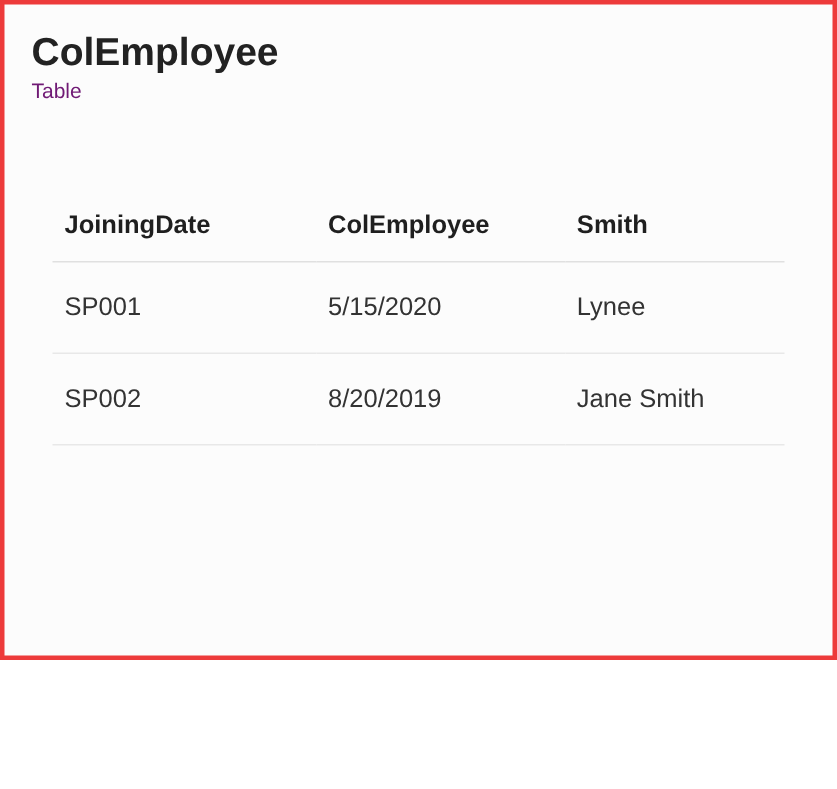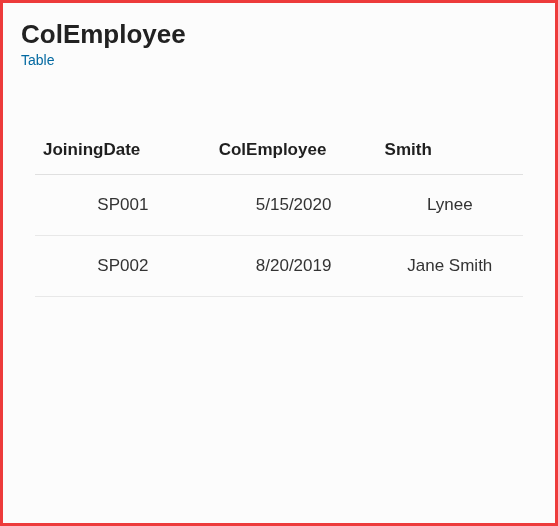--- a/index.html
+++ b/index.html
@@ -4,35 +4,35 @@
   <style>
     body {
       margin: 0;
       padding: 0;
       font-family: "Segoe UI", -apple-system, BlinkMacSystemFont, sans-serif;
       background: #ffffff;
     }
     .frame {
       box-sizing: border-box;
       width: 558px;
-      height: 526px;
+      height: 440px;
       border: 3px solid #ed3b3b;
       background: #fcfcfc;
       padding: 8px 18px 18px 18px;
     }
     .title {
       font-size: 26px;
       font-weight: 600;
       color: #222222;
       margin: 8px 0 0 0;
       line-height: 1.2;
     }
     .subtitle {
       font-size: 14px;
-      color: #0369a1;
+      color: #701a75;
       margin: 2px 0 0 0;
     }
     .table-wrap {
       margin-top: 62px;
       padding: 0 14px;
     }
     table {
       width: 100%;
       border-collapse: collapse;
     }
@@ -43,21 +43,20 @@
       color: #1f1f1f;
       padding: 10px 8px 14px 8px;
       border-bottom: 1px solid #e0e0e0;
     }
     td {
       font-size: 17px;
       color: #333333;
       padding: 20px 8px;
       border-bottom: 1px solid #e8e8e8;
       vertical-align: top;
-      text-align: center;
     }
     col.c1 { width: 36%; }
     col.c2 { width: 34%; }
     col.c3 { width: 30%; }
   </style>
 </head>
 <body>
 
 <div class="frame">
   <h1 class="title">ColEmployee</h1>

